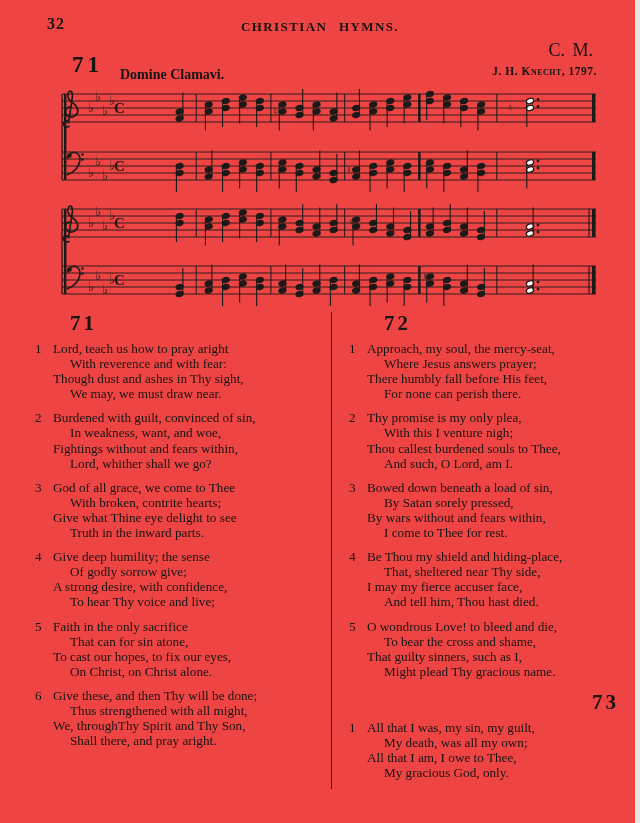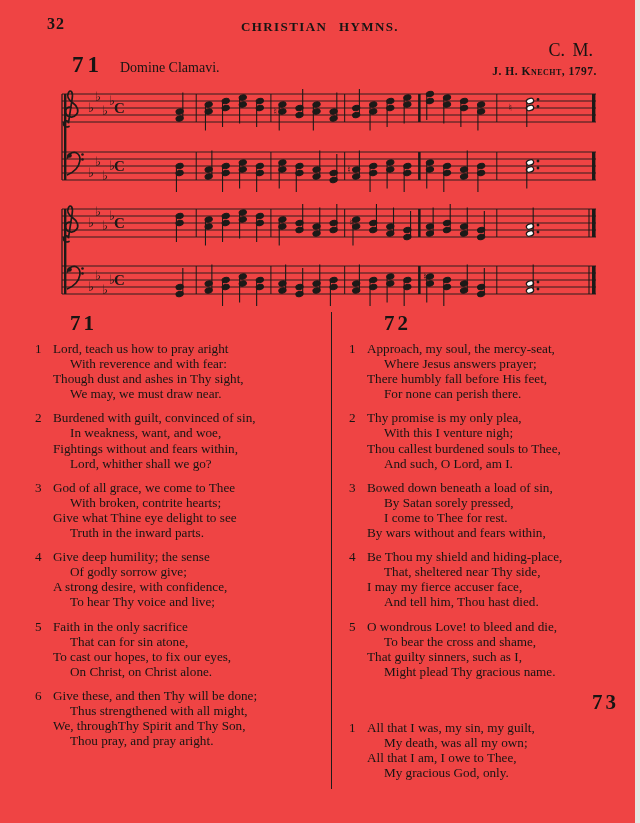--- a/index.html
+++ b/index.html
@@ -7,21 +7,21 @@
     width:640px;height:823px;background:#ffffff;color:#171513;
     font-family:"Liberation Serif", serif;position:relative;overflow:hidden;
   }
   .page{position:absolute;inset:0;background:#ef4444;}
   .scan-edge{position:absolute;right:0;top:0;width:5px;height:100%;background:#e7e5e2;}
   .page-number{position:absolute;left:47px;top:15px;font-size:16px;font-weight:bold;letter-spacing:1px;}
   .running-title{position:absolute;left:0;right:0;top:19px;text-align:center;
     font-size:13px;font-weight:bold;letter-spacing:1.4px;word-spacing:7px;}
   .meter{position:absolute;right:47px;top:40px;font-size:18px;font-weight:normal;word-spacing:3px;margin-left:28px;}
   .hymn-no{position:absolute;left:72px;top:52px;font-size:23px;font-weight:bold;letter-spacing:4px;}
-  .hymn-title{position:absolute;left:120px;top:60px;font-size:14px;font-weight:normal;}
+  .hymn-title{position:absolute;left:120px;top:67px;font-size:14px;font-weight:bold;}
   .composer{position:absolute;right:43px;top:65px;font-size:11.5px;font-weight:bold;
     font-variant:small-caps;letter-spacing:.5px;}
   #music{position:absolute;left:0;top:84px;}
   .columns{position:absolute;left:34px;top:312px;right:21px;display:flex;align-items:stretch;}
   .col-left{width:297px;padding-right:6px;box-sizing:border-box;}
   .col-right{flex:1;border-left:1.5px solid #1d1b19;padding-left:16px;min-height:466px;}
   .sec-num{font-size:21px;font-weight:bold;letter-spacing:3px;margin:0 0 7px 36px;line-height:22px;}
   .sec-num.later{margin-top:12px;text-align:right;}
   .verse{position:relative;padding-left:19px;margin-bottom:9px;font-size:13.2px;line-height:15.1px;}
   .verse-num{position:absolute;left:1px;top:0;font-weight:normal;}
@@ -388,21 +388,21 @@
           <div class="vl">Faith in the only sacrifice</div>
           <div class="vl odd">That can for sin atone,</div>
           <div class="vl">To cast our hopes, to fix our eyes,</div>
           <div class="vl odd">On Christ, on Christ alone.</div>
         </div>
         <div class="verse">
           <span class="verse-num">6</span>
           <div class="vl">Give these, and then Thy will be done;</div>
           <div class="vl odd">Thus strengthened with all might,</div>
           <div class="vl">We, throughThy Spirit and Thy Son,</div>
-          <div class="vl odd">Thou pray, and pray aright.</div>
+          <div class="vl odd">Shall there, and pray aright.</div>
         </div>
       </div>
     <div class="col-right" id="col-right">
         <div class="sec-num">72</div>
         <div class="verse">
           <span class="verse-num">1</span>
           <div class="vl">Approach, my soul, the mercy-seat,</div>
           <div class="vl odd">Where Jesus answers prayer;</div>
           <div class="vl">There humbly fall before His feet,</div>
           <div class="vl odd">For none can perish there.</div>
@@ -411,22 +411,22 @@
           <span class="verse-num">2</span>
           <div class="vl">Thy promise is my only plea,</div>
           <div class="vl odd">With this I venture nigh;</div>
           <div class="vl">Thou callest burdened souls to Thee,</div>
           <div class="vl odd">And such, O Lord, am I.</div>
         </div>
         <div class="verse">
           <span class="verse-num">3</span>
           <div class="vl">Bowed down beneath a load of sin,</div>
           <div class="vl odd">By Satan sorely pressed,</div>
+          <div class="vl">By wars without and fears within,</div>
           <div class="vl odd">I come to Thee for rest.</div>
-          <div class="vl">By wars without and fears within,</div>
         </div>
         <div class="verse">
           <span class="verse-num">4</span>
           <div class="vl">Be Thou my shield and hiding-place,</div>
           <div class="vl odd">That, sheltered near Thy side,</div>
           <div class="vl">I may my fierce accuser face,</div>
           <div class="vl odd">And tell him, Thou hast died.</div>
         </div>
         <div class="verse">
           <span class="verse-num">5</span>

